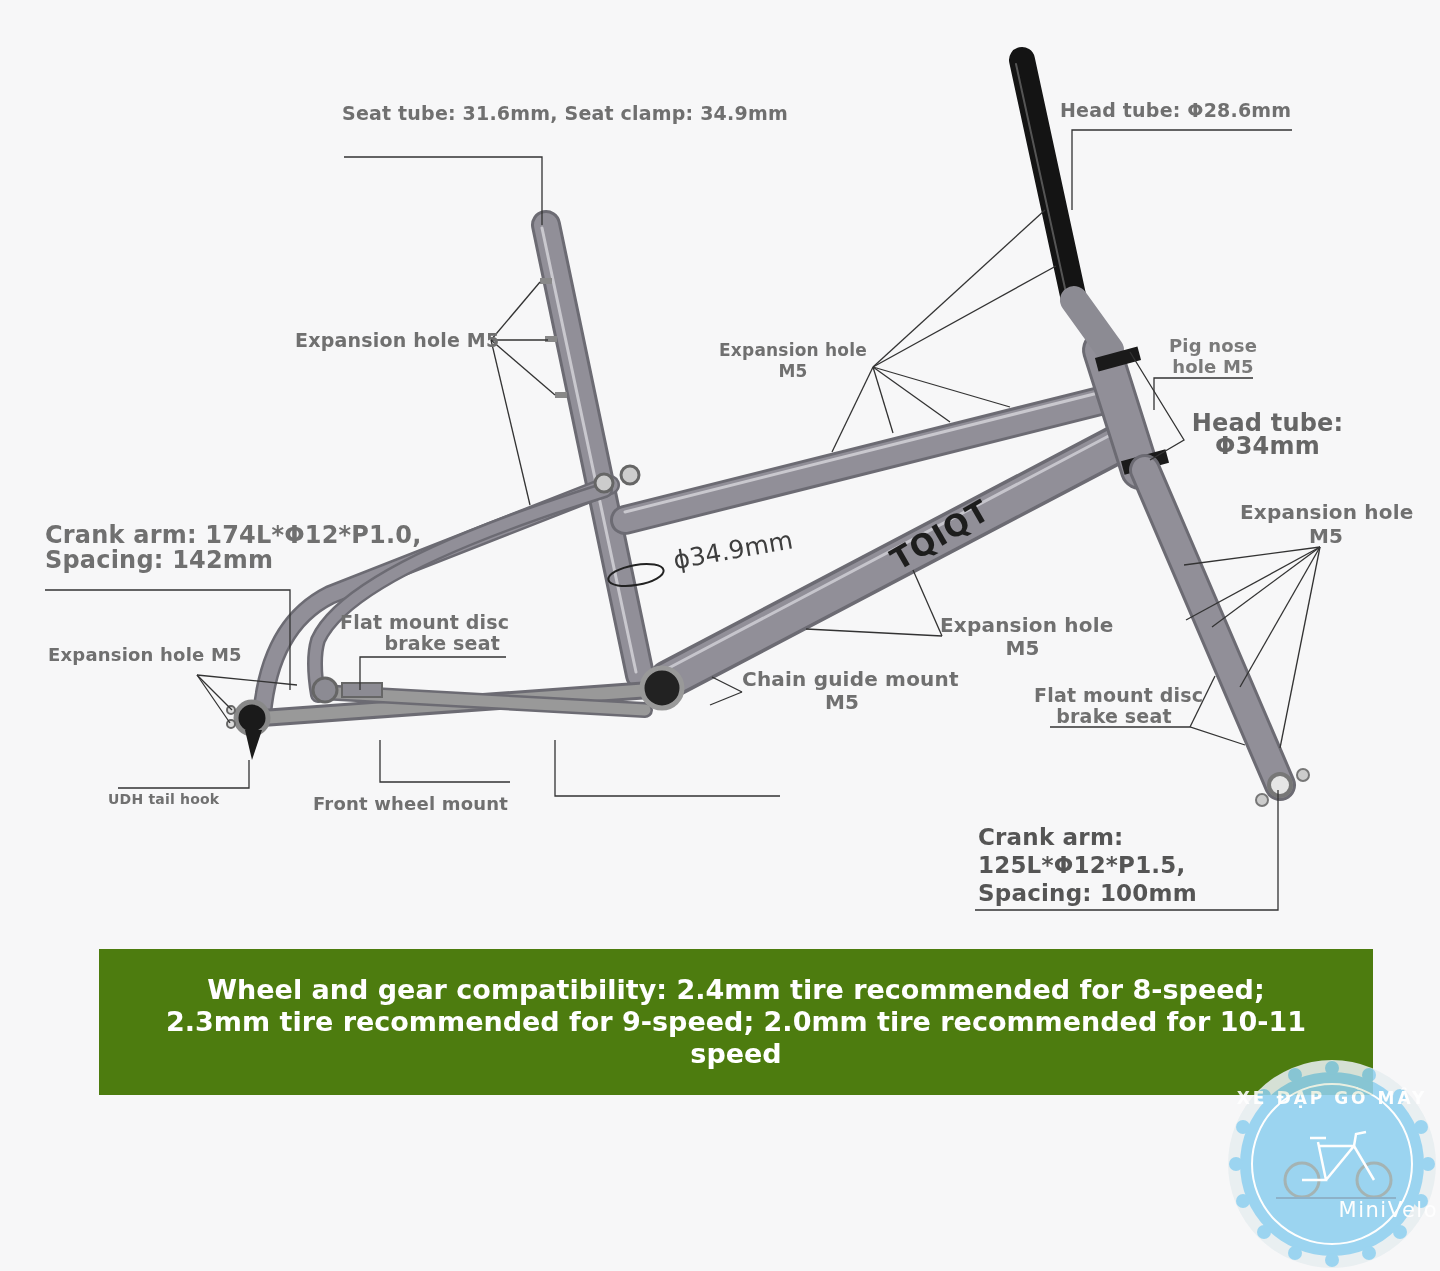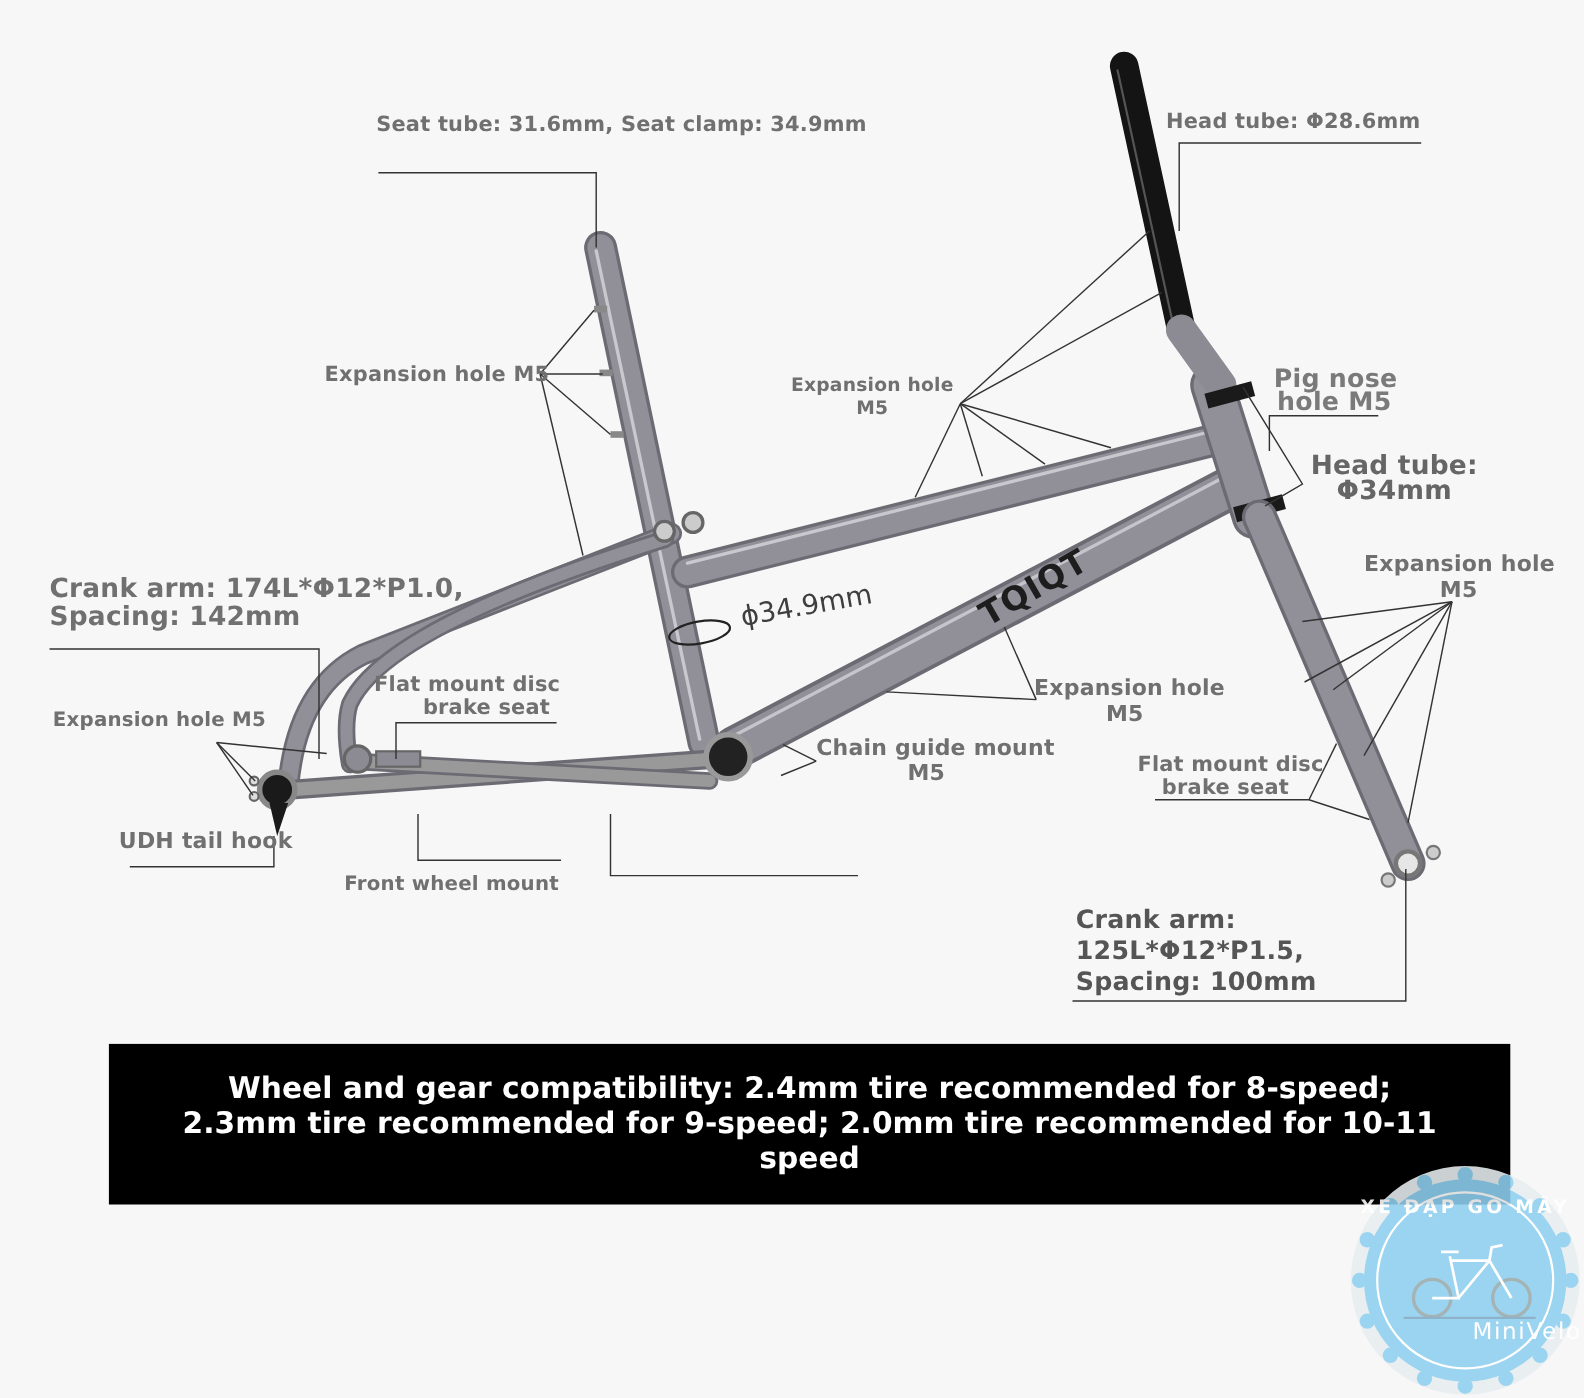--- a/index.html
+++ b/index.html
@@ -21,21 +21,21 @@
   .dim {
     position: absolute; color: #3e3e3e; font-size: 25px; font-weight: normal;
     transform: rotate(-10deg); transform-origin: left bottom; white-space: nowrap;
   }
   .brand {
     position: absolute; color: #1d1d1d; font-size: 30px; font-weight: bold; letter-spacing: 1px;
     transform: rotate(-30deg); transform-origin: left bottom; white-space: nowrap;
   }
   .banner {
     position: absolute; left: 99px; top: 949px; width: 1274px; height: 146px;
-    background: #000000; color: #ffffff; text-align: center;
+    background: #4d7c0f; color: #ffffff; text-align: center;
     font-weight: bold; font-size: 27px; line-height: 32px;
     display: flex; align-items: center; justify-content: center;
     padding: 0 60px; box-sizing: border-box;
   }
   .banner p { margin: 0; }
   .badge {
     position: absolute; left: 1226px; top: 1058px; width: 212px; height: 212px; opacity: 0.88;
   }
   .badge-text {
     position: absolute; left: 0; width: 212px; text-align: right; color: #ffffff;
@@ -173,21 +173,21 @@
 
   <div class="lbl" style="left:342px;top:103px">Seat tube: 31.6mm, Seat clamp: 34.9mm</div>
   <div class="lbl" style="left:1060px;top:100px">Head tube: Φ28.6mm</div>
   <div class="lbl" style="left:295px;top:330px">Expansion hole M5</div>
 
   <div class="lbl c" style="left:718px;top:340px;width:150px;font-size:17px">
     <span>Expansion hole</span>
     <span>M5</span>
   </div>
 
-  <div class="lbl c" style="left:1158px;top:335px;width:110px;font-size:23px;color:#7a7a7a">
+  <div class="lbl c" style="left:1158px;top:335px;width:110px;font-size:18px;color:#7a7a7a">
     <span>Pig nose</span>
     <span>hole M5</span>
   </div>
 
   <div class="lbl c big" style="left:1190px;top:412px;width:155px">
     <span>Head tube:</span>
     <span>Φ34mm</span>
   </div>
 
   <div class="lbl c" style="left:1240px;top:500px;width:172px;font-size:20px;line-height:24px">
@@ -215,21 +215,21 @@
   <div class="lbl c" style="left:742px;top:668px;width:200px;font-size:20px;line-height:23px">
     <span>Chain guide mount</span>
     <span>M5</span>
   </div>
 
   <div class="lbl c" style="left:1034px;top:685px;width:160px">
     <span>Flat mount disc</span>
     <span>brake seat</span>
   </div>
 
-  <div class="lbl" style="left:108px;top:754px;font-size:20px">UDH tail hook</div>
+  <div class="lbl" style="left:108px;top:789px;font-size:14px">UDH tail hook</div>
 
 
   <div class="lbl" style="left:313px;top:793px;font-size:18px">Front wheel mount</div>
 
   <div class="lbl dark" style="left:978px;top:823px;font-size:23px;line-height:28px">
     <span>Crank arm:</span>
     <span>125L*Φ12*P1.5,</span>
     <span>Spacing: 100mm</span>
   </div>
 

